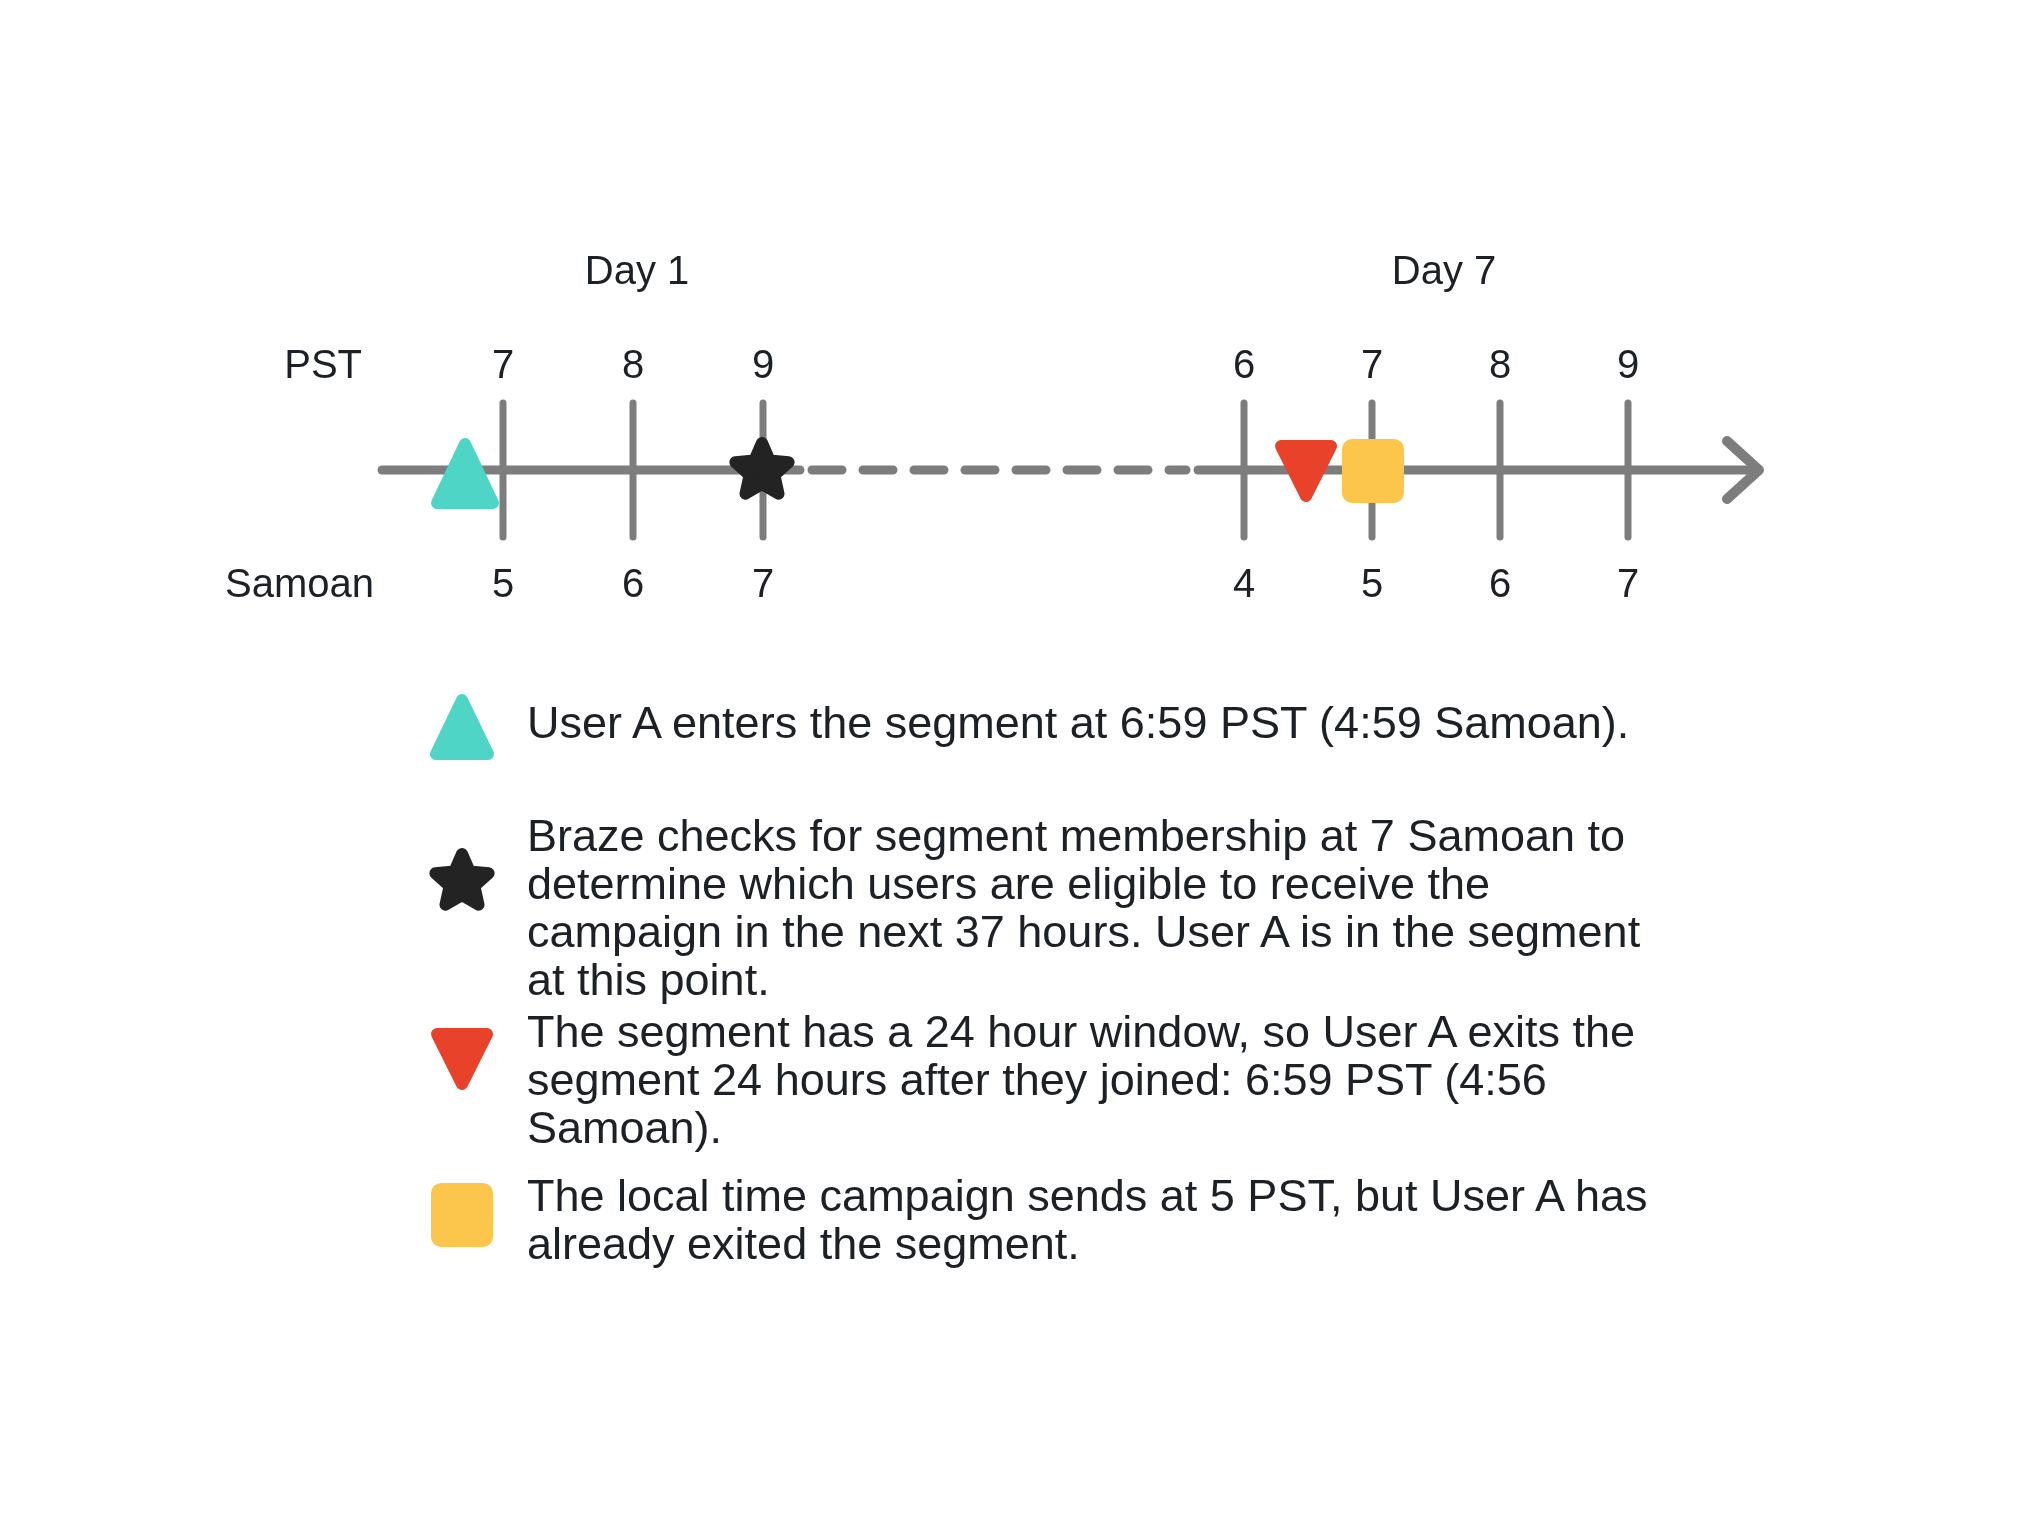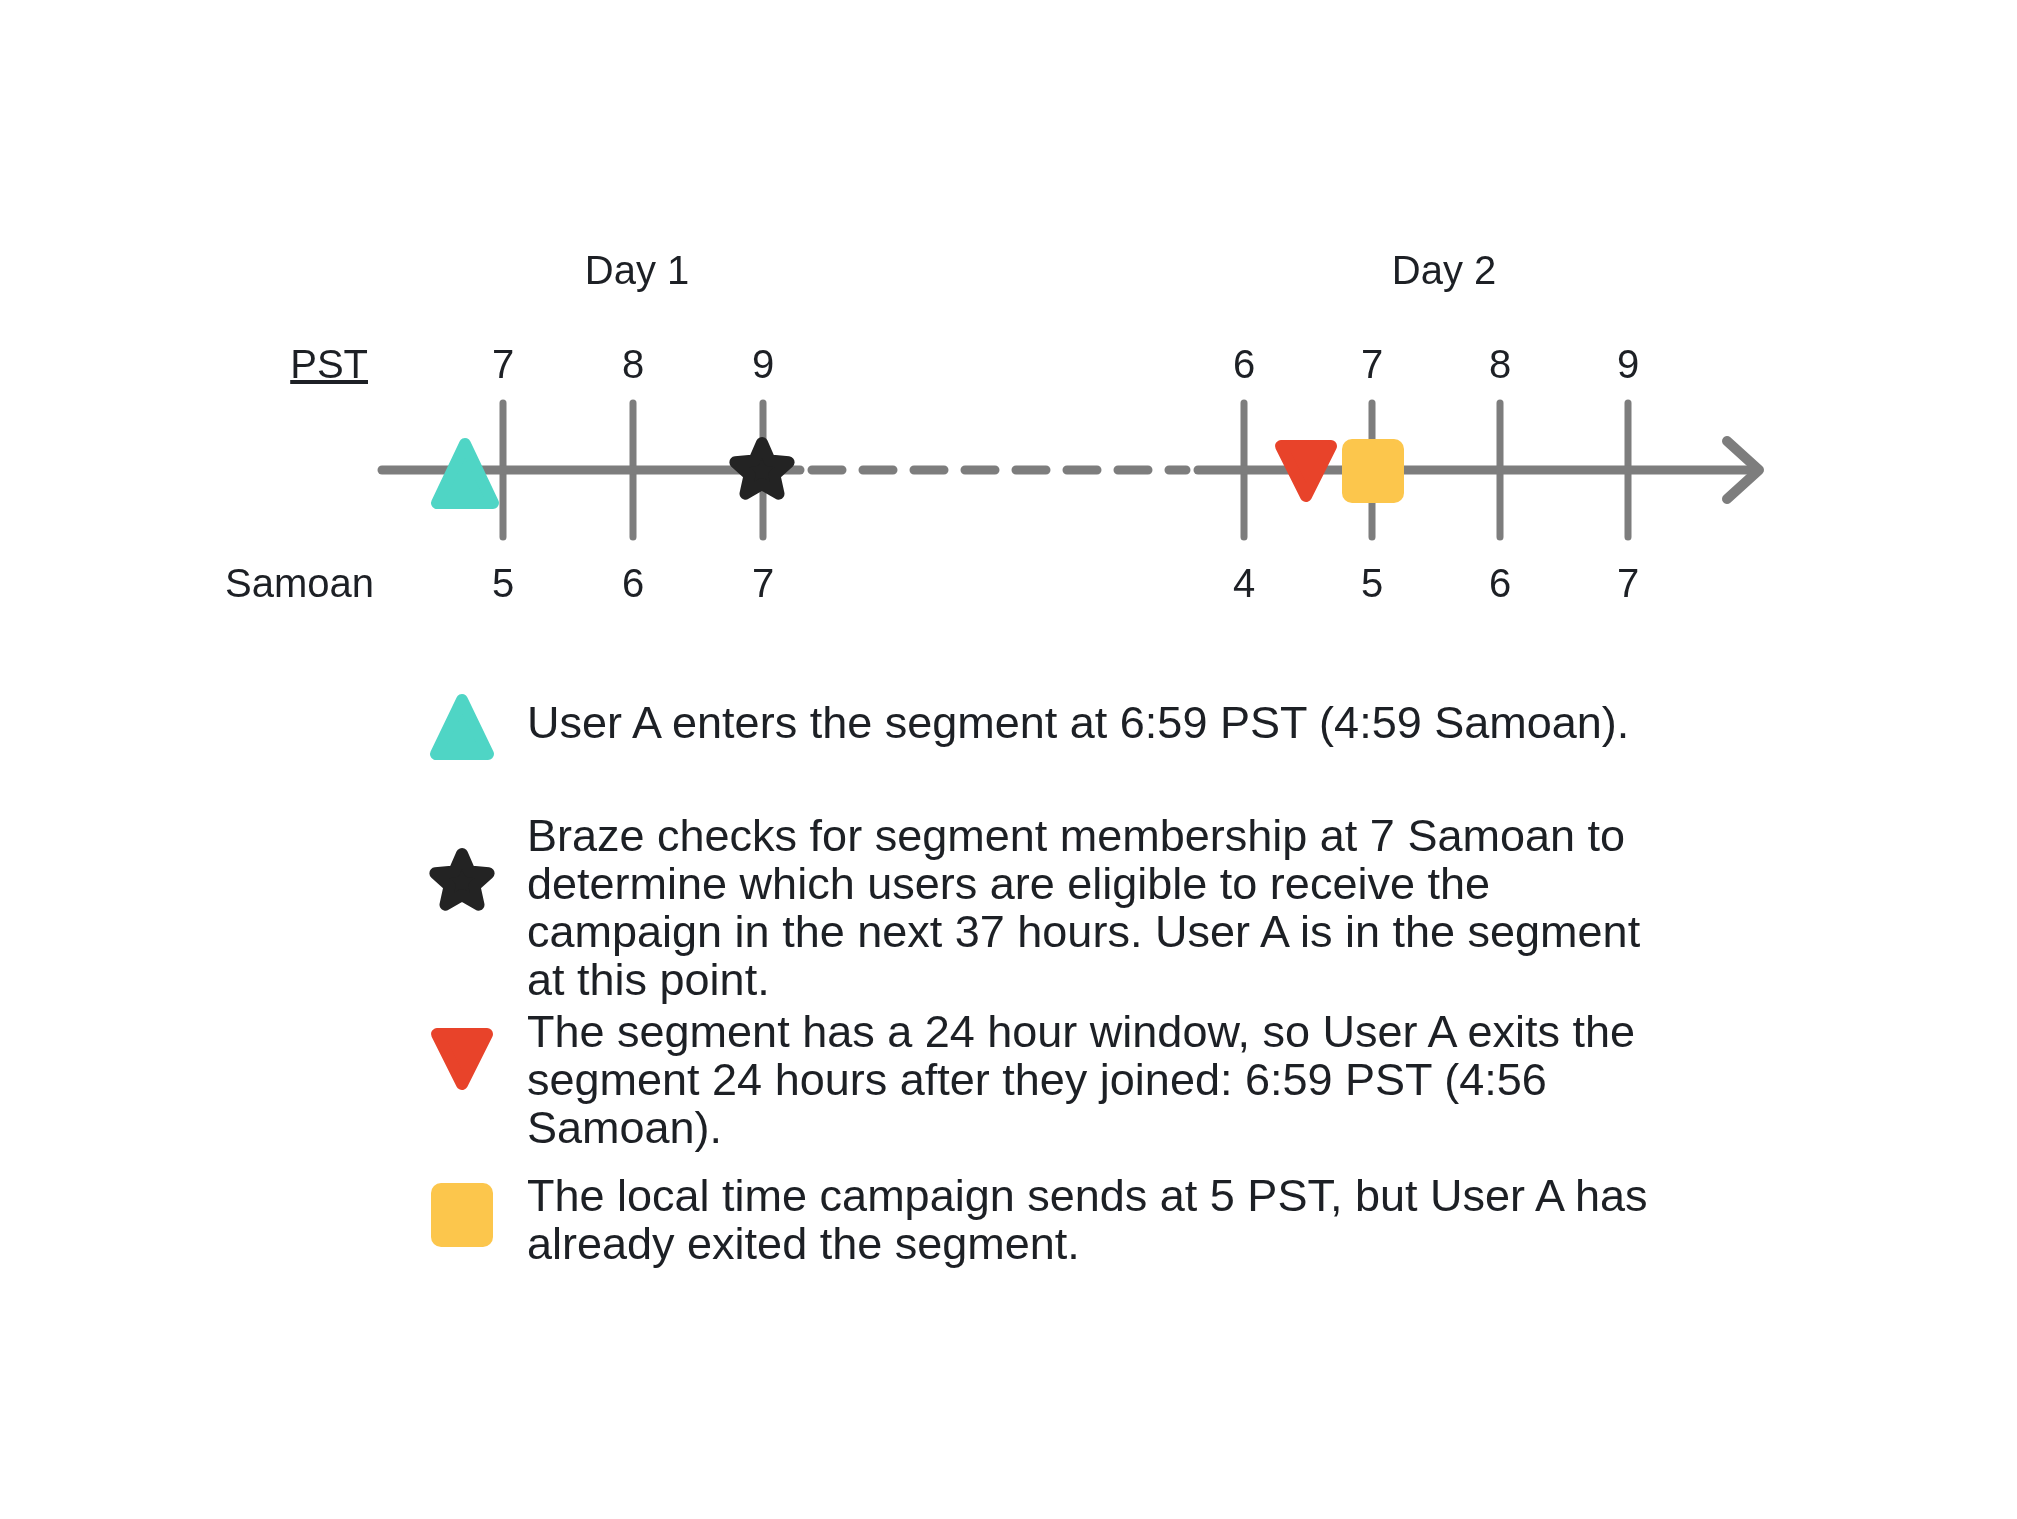--- a/index.html
+++ b/index.html
@@ -31,23 +31,23 @@
     position:absolute;left:527px;width:1135px;
     font-size:45px;line-height:48px;
   }
 </style>
 </head>
 <body>
 
 <div id="canvas">
 
   <div class="abs day-label" style="left:527px;top:246px;">Day 1</div>
-  <div class="abs day-label" style="left:1334px;top:246px;">Day 2</div>
+  <div class="abs day-label" style="left:1334px;top:246px;">Day 7</div>
 
-  <div class="abs row-label" style="left:138px;top:340px;text-decoration:underline;">PST</div>
+  <div class="abs row-label" style="left:132px;top:340px;">PST</div>
   <div class="abs tick-label" style="left:463px;top:340px;">7</div>
   <div class="abs tick-label" style="left:593px;top:340px;">8</div>
   <div class="abs tick-label" style="left:723px;top:340px;">9</div>
   <div class="abs tick-label" style="left:1204px;top:340px;">6</div>
   <div class="abs tick-label" style="left:1332px;top:340px;">7</div>
   <div class="abs tick-label" style="left:1460px;top:340px;">8</div>
   <div class="abs tick-label" style="left:1588px;top:340px;">9</div>
 
   <svg id="axis-svg" width="2017" height="700" viewBox="0 0 2017 700">
 

